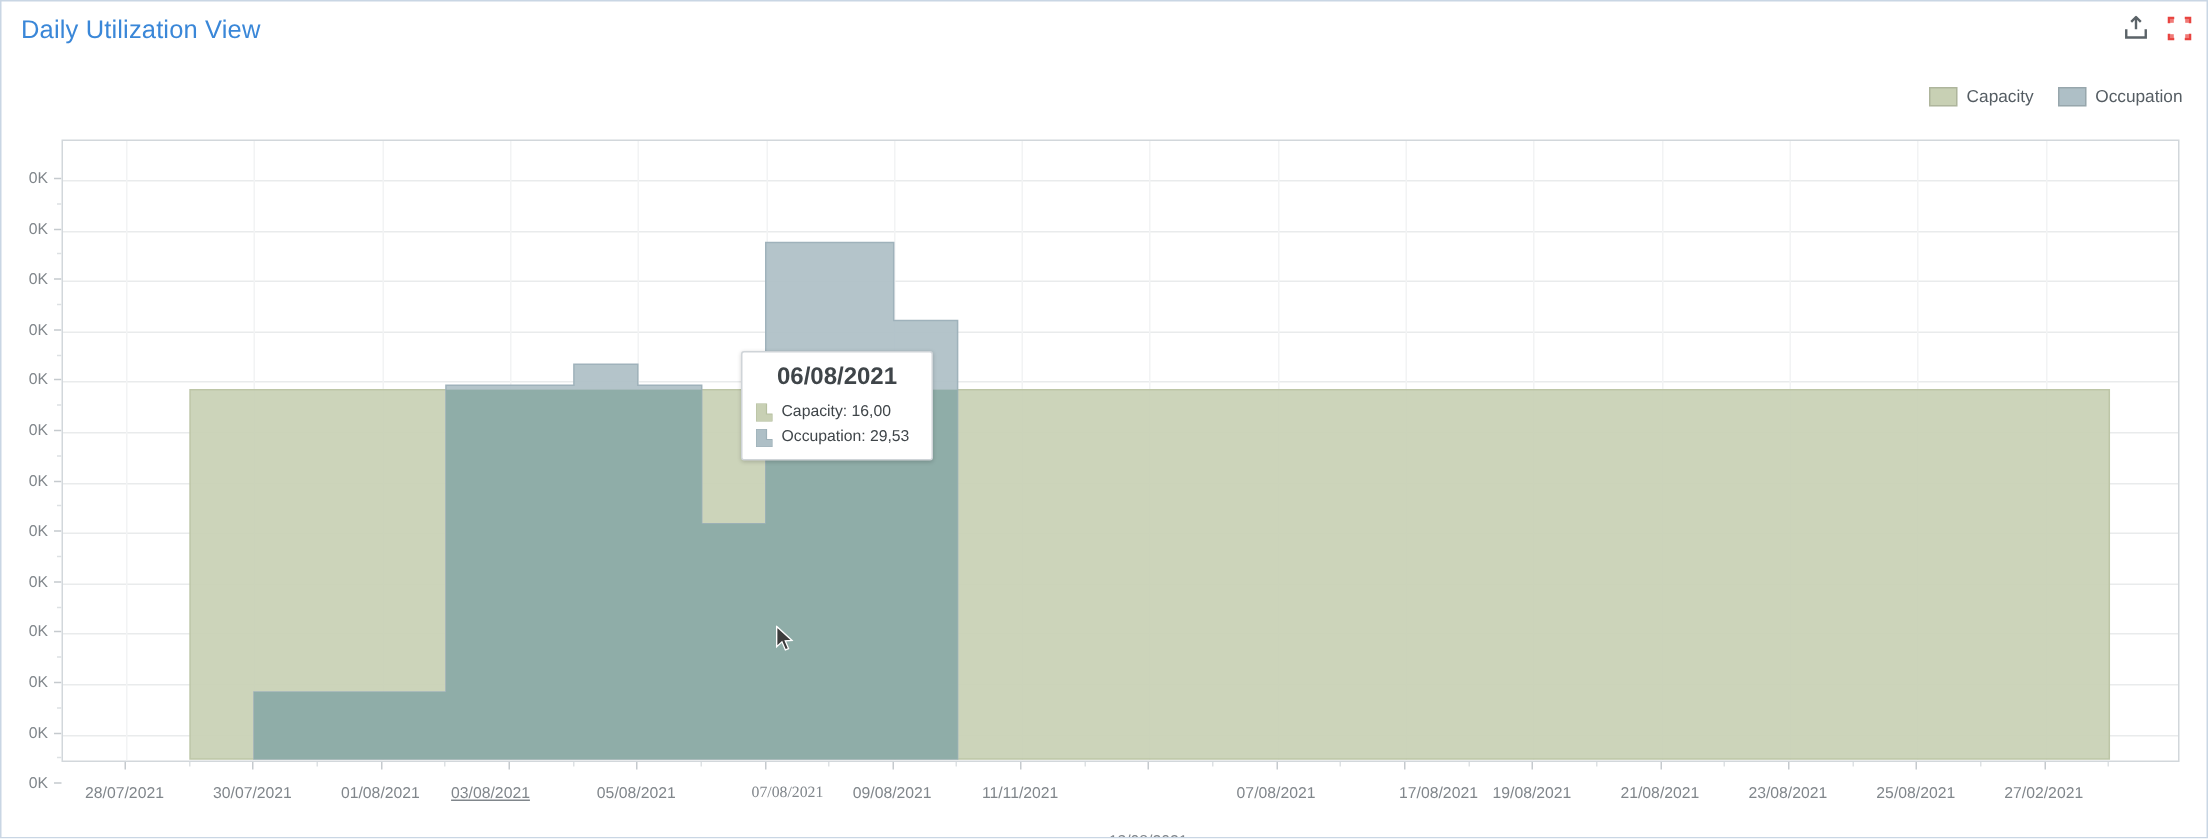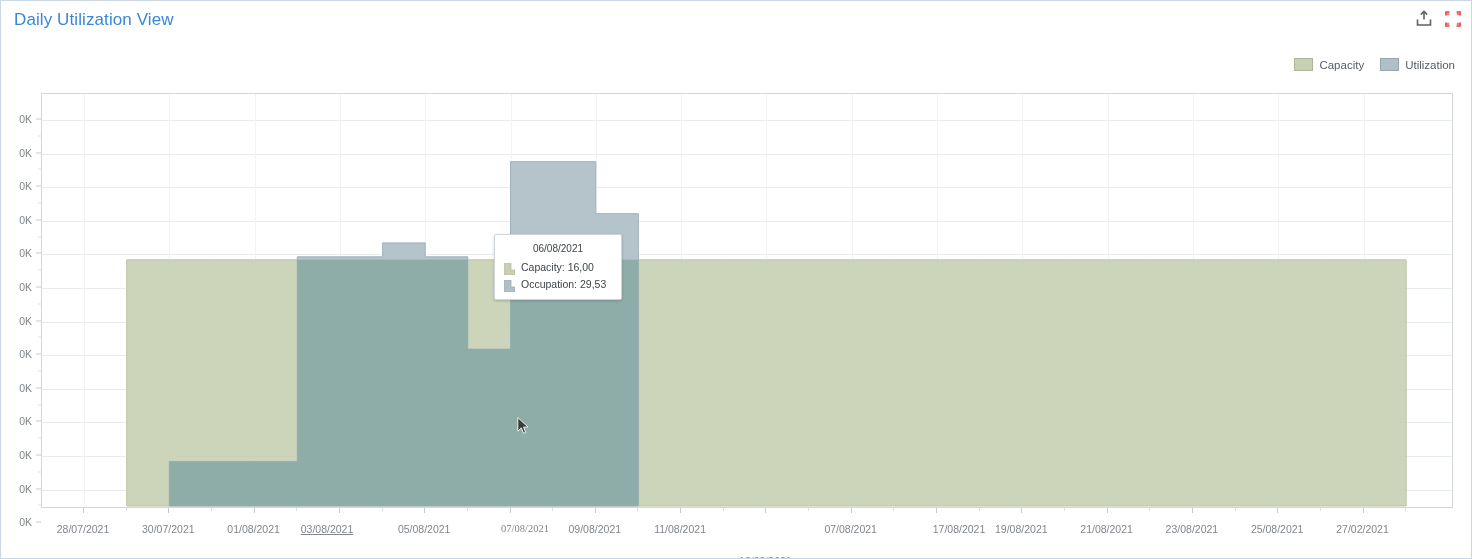--- a/index.html
+++ b/index.html
@@ -153,24 +153,25 @@
     left: 492px; top: 232px;
     width: 128px;
     background: #ffffff;
     border: 1px solid #cfd4d8;
     border-radius: 2px;
     box-shadow: 0 1px 3px rgba(0,0,0,.18);
     padding: 8px 9px 9px 9px;
     z-index: 30;
   }
   #tooltip-title {
-    font-size: 10px;
+    font-size: 16px;
     color: #3f4549;
     text-align: center;
     margin-bottom: 7px;
+    font-weight: bold;
   }
   .tt-row {
     display: flex;
     align-items: center;
     gap: 6px;
     margin-top: 5px;
   }
   .tt-swatch {
     width: 11px; height: 12px;
     flex: 0 0 auto;
@@ -223,21 +224,21 @@
     </span>
   </div>
 
   <div id="legend">
     <div class="legend-item">
       <span class="legend-swatch" style="background:#c8d0b4"></span>
       <span class="legend-label">Capacity</span>
     </div>
     <div class="legend-item">
       <span class="legend-swatch" style="background:#aebfc6"></span>
-      <span class="legend-label">Utilization</span>
+      <span class="legend-label">Occupation</span>
     </div>
   </div>
 
   <div id="y-axis">
       <div class="ytick-label" style="top: 26px;">0K</div>
       <div class="ytick-mark" style="top: 26px;"></div>
       <div class="yminor-mark" style="top: 42.8px;"></div>
       <div class="ytick-label" style="top: 59.6px;">0K</div>
       <div class="ytick-mark" style="top: 59.6px;"></div>
       <div class="yminor-mark" style="top: 76.4px;"></div>
@@ -359,21 +360,21 @@
       <div class="xminor-mark" style="left: 340.55px;"></div>
       <div class="xtick-label" style="left: 383.2px; text-align: center;">05/08/2021</div>
       <div class="xtick-mark" style="left: 383.2px;"></div>
       <div class="xminor-mark" style="left: 425.85px;"></div>
       <div class="xtick-label" style="left: 484px; font-family: Liberation Serif, serif;">07/08/2021</div>
       <div class="xtick-mark" style="left: 468.5px;"></div>
       <div class="xminor-mark" style="left: 511.15px;"></div>
       <div class="xtick-label" style="left: 553.8px;">09/08/2021</div>
       <div class="xtick-mark" style="left: 553.8px;"></div>
       <div class="xminor-mark" style="left: 596.45px;"></div>
-      <div class="xtick-label" style="left: 639.1px;">11/08/2021</div>
+      <div class="xtick-label" style="left: 639.1px;">11/11/2021</div>
       <div class="xtick-mark" style="left: 639.1px;"></div>
       <div class="xminor-mark" style="left: 681.75px;"></div>
       <div class="xtick-label" style="left: 724.4px; margin-top: 32px;">13/08/2021</div>
       <div class="xtick-mark" style="left: 724.4px;"></div>
       <div class="xminor-mark" style="left: 767.05px;"></div>
       <div class="xtick-label" style="left: 809.7px;">07/08/2021</div>
       <div class="xtick-mark" style="left: 809.7px;"></div>
       <div class="xminor-mark" style="left: 852.35px;"></div>
       <div class="xtick-label" style="left: 918px;">17/08/2021</div>
       <div class="xtick-mark" style="left: 895px;"></div>

